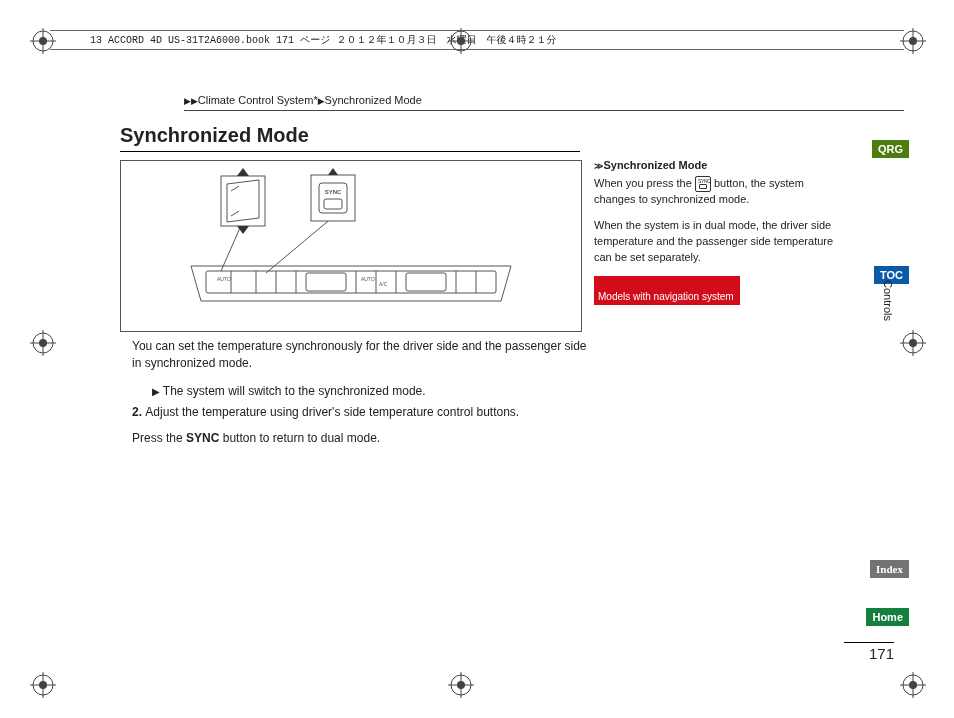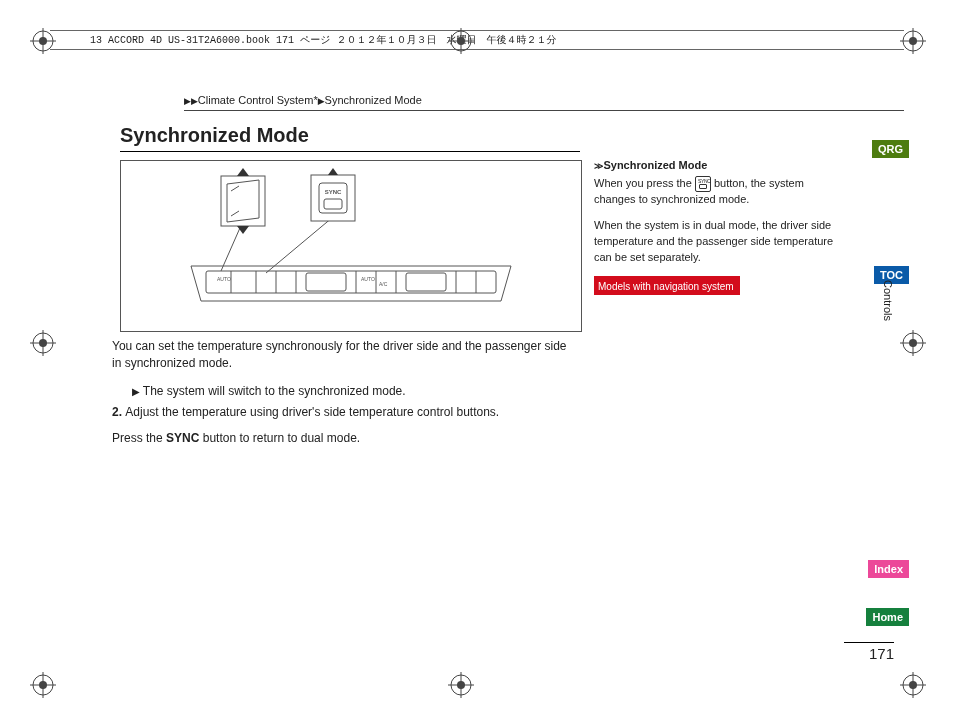--- a/index.html
+++ b/index.html
@@ -43,21 +43,21 @@
   
   .figure-box{
     position:absolute;
     top:160px;left:120px;
     width:460px;height:170px;
     border:1px solid #555;
   }
   .figure-svg{width:100%;height:100%;}
   .body-text{
     position:absolute;
-    top:338px;left:112px;
+    top:338px;left:132px;
     width:460px;
     font-size:12px;
     line-height:1.45;
   }
   .body-text p{margin:0 0 10px 0;}
   .body-text .step{margin:0 0 4px 0;}
   .body-text .indent{padding-left:20px;}
   .body-text .inline-tri{font-size:10px;}
   
   .side-col{
@@ -94,21 +94,21 @@
     position:absolute;
     left:3px;right:3px;top:7px;bottom:2px;
     border:1px solid #333;
     border-radius:1px;
   }
   .nav-badge{
     display:inline-block;
     background:#d30c1c;
     color:#fff;
     font-size:10px;
-    padding:4px 6px 1px 4px;
+    padding:14px 6px 1px 4px;
     margin-bottom:2px;
     font-weight:normal;
   }
   .vertical-tab{
     position:absolute;
     right:60px;
     font-size:11px;
     color:#222;
     writing-mode:vertical-rl;
     text-orientation:mixed;
@@ -117,21 +117,21 @@
   .side-btn{
     position:absolute;
     right:45px;
     color:#fff;
     font-size:11px;
     font-weight:bold;
     padding:3px 6px;
   }
   .btn-qrg {top:140px;background:#4d7c0f;}
   .btn-toc {top:266px;background:#0a5aa8;}
-  .btn-index{top:560px;background:#ec4899;}
+  .btn-index{top:560px;background:#737373;font-family:Liberation Serif, serif;}
   .btn-home {top:608px;background:#15803d;}
   .page-num{
     position:absolute;
     top:642px;right:60px;
     font-size:15px;
     border-top:1px solid #000;
     width:50px;
     text-align:right;
     padding-top:2px;
   }

